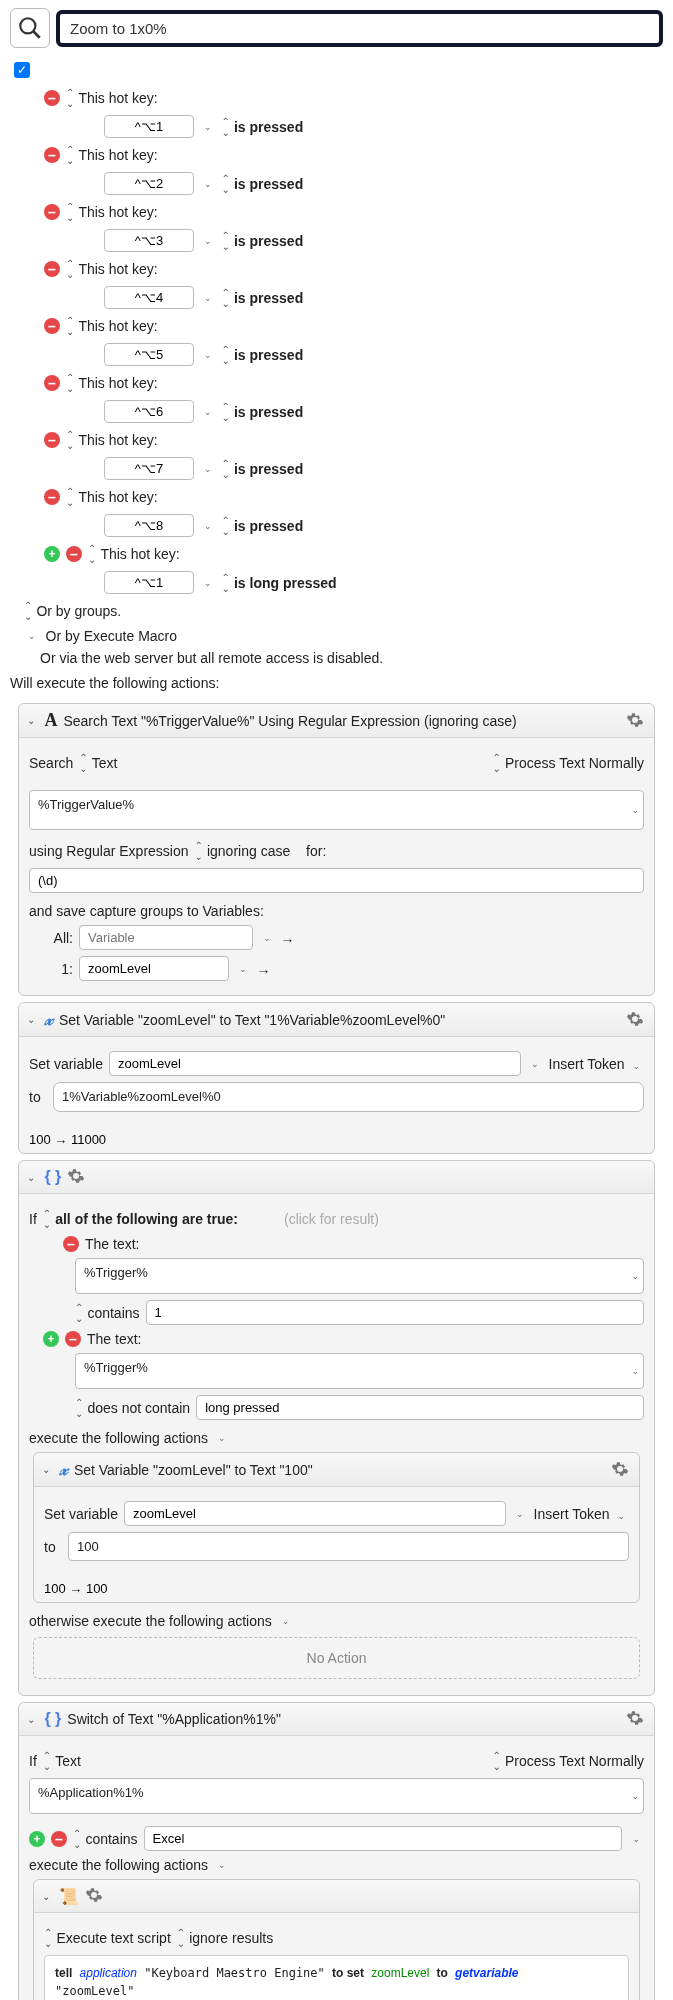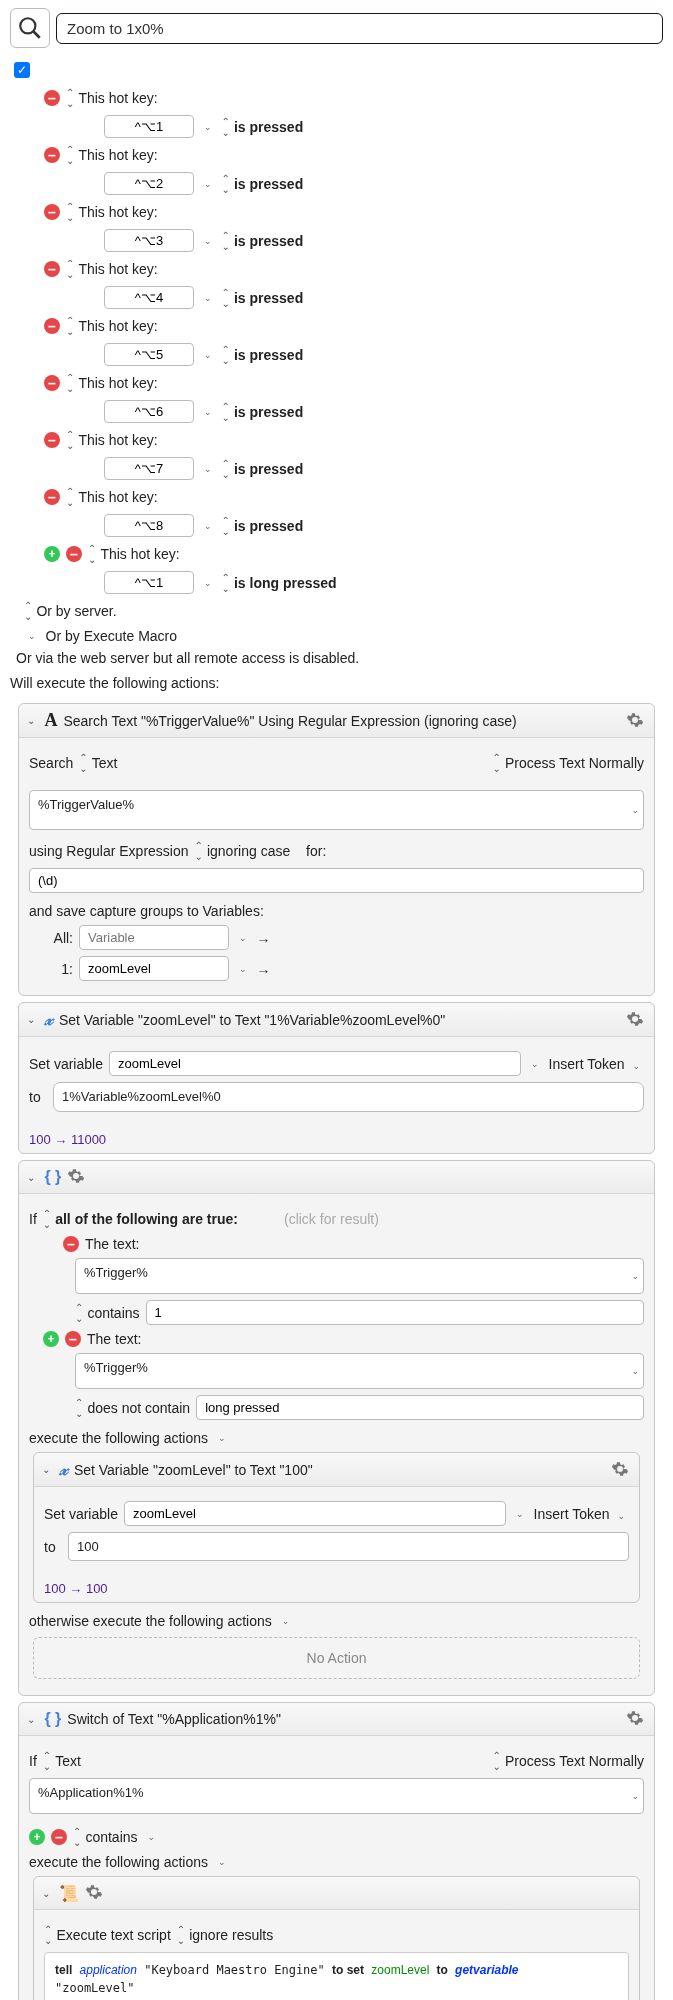--- a/index.html
+++ b/index.html
@@ -1,19 +1,19 @@
 <!DOCTYPE html>
 <html><head>
 <meta charset="utf-8">
 <style>
 * { box-sizing: border-box; margin: 0; padding: 0; font-family: -apple-system, BlinkMacSystemFont, "Helvetica Neue", sans-serif; }
 body { background: #fff; font-size: 14px; color: #222; width: 673px; }
 .top-row { display: flex; align-items: center; gap: 6px; padding: 8px 10px; }
 .zoom-icon { width: 40px; height: 40px; border: 1px solid #bbb; border-radius: 6px; display: flex; align-items: center; justify-content: center; }
-.title-input { flex: 1; border: 1px solid #0f172a; border-radius: 6px; padding: 6px 10px; font-size: 15px; color: #333; }
+.title-input { flex: 1; border: 4px solid #0f172a; border-radius: 6px; padding: 6px 10px; font-size: 15px; color: #333; }
 .section-label { padding: 6px 14px; font-size: 14px; }
 .checkbox-row { display: flex; align-items: center; gap: 6px; }
 .checkbox { width: 16px; height: 16px; background: #0075ff; border-radius: 3px; display: flex; align-items: center; justify-content: center; }
 .check-mark { color: #fff; font-size: 12px; }
 .hotkey-row { display: flex; align-items: center; gap: 6px; padding: 3px 10px 3px 44px; font-size: 14px; }
 .minus-btn { width: 16px; height: 16px; border-radius: 50%; background: #e54648; color: #fff; display: flex; align-items: center; justify-content: center; font-size: 14px; font-weight: bold; line-height: 1; }
 .plus-btn { width: 16px; height: 16px; border-radius: 50%; background: #34c759; color: #fff; display: flex; align-items: center; justify-content: center; font-size: 12px; font-weight: bold; line-height: 1; }
 .stepper-icon { font-size: 10px; color: #555; letter-spacing: -2px; }
 .hotkey-input { border: 1px solid #bbb; border-radius: 4px; padding: 3px 8px; font-size: 13px; width: 90px; text-align: center; margin-left: 60px; }
 .combo-down { font-size: 9px; color: #666; padding: 0 4px; }
@@ -21,21 +21,21 @@
 .action-header { display: flex; align-items: center; padding: 6px 8px; border-bottom: 1px solid #d5d5d5; background: linear-gradient(#f8f8f8, #ececec); border-radius: 6px 6px 0 0; gap: 6px; }
 .action-title { flex: 1; font-size: 14px; }
 .gear-icon { width: 20px; height: 20px; color: #666; }
 .action-body { padding: 8px 10px; }
 .disclosure { font-size: 10px; color: #555; margin-right: 3px; }
 .textarea { background: #fff; border: 1px solid #bbb; border-radius: 4px; padding: 6px 24px 6px 8px; font-size: 13px; position: relative; }
 .dd-handle { position: absolute; right: 4px; top: 50%; transform: translateY(-50%); font-size: 9px; color: #666; }
 .text-input { background: #fff; border: 1px solid #bbb; border-radius: 4px; padding: 4px 8px; font-size: 13px; }
 .row { display: flex; align-items: center; gap: 6px; margin: 6px 0; }
 .label-r { text-align: right; }
-.footer-status { color: #4c1d95; font-size: 13px; padding: 6px 10px; }
+.footer-status { color: #000000; font-size: 13px; padding: 6px 10px; }
 .nested-box { margin: 6px 4px; border: 1px solid #c7c7c7; border-radius: 6px; background: #f4f4f4; }
 .dashed-box { margin: 8px 4px; border: 1px dashed #bbb; border-radius: 6px; padding: 12px; text-align: center; color: #888; font-size: 14px; }
 .script-code { background: #fff; border: 1px solid #ccc; border-radius: 4px; padding: 8px 10px; font-family: Menlo, monospace; font-size: 12px; line-height: 1.5; }
 .kw-blue { color: #0433ff; font-style: italic; }
 .kw-green { color: #008f00; }
 .kw-bold { font-weight: bold; }
 .icon-braces { color: #4a7de0; font-weight: bold; font-size: 16px; }
 .icon-x { color: #387ed5; font-style: italic; font-weight: bold; font-size: 18px; font-family: serif; }
 .icon-a { font-family: serif; font-size: 18px; font-weight: bold; }
 svg { display: block; }
@@ -157,27 +157,27 @@
     <div class="hotkey-row">
       <input class="hotkey-input" value="^⌥1" style="">
       <span class="combo-down">⌄</span>
       <span class="stepper-icon">⌃<br>⌄</span>
       <b><span>is long pressed</span></b>
     </div>
   </div>
 
 <div class="hotkey-row" style="padding-left:24px;">
   <span class="stepper-icon">⌃<br>⌄</span>
-  <span>Or by server.</span>
+  <span>Or by groups.</span>
 </div>
 <div class="hotkey-row" style="padding-left:24px;">
   <span class="combo-down">⌄</span>
   <span>Or by Execute Macro</span>
 </div>
-<div class="hotkey-row" style="padding-left:16px;">
+<div class="hotkey-row" style="padding-left:40px;">
   <span>Or via the web server but all remote access is disabled.</span>
 </div>
 
 <div class="section-label" style="padding-left:10px;">Will execute the following actions:</div>
 
 <div class="action-box">
   <div class="action-header">
     <span class="disclosure">⌄</span>
     <span class="icon-a">A</span>
     <span class="action-title">Search Text "%TriggerValue%" Using Regular Expression (ignoring case)</span>
@@ -206,21 +206,21 @@
       <span>ignoring case</span>
       <span>&nbsp;</span>
       <span>for:</span>
     </div>
     <input class="text-input" style="width: 100%;" value="(\d)">
     <div class="row" style="margin-top:10px;">
         <span>and save capture groups to Variables:</span>
       </div>
     <div class="row" style="padding-left:20px;">
       <span class="label-r" style="width:24px;">All:</span>
-      <input class="text-input" style="width: 150px; color: #c2410c;" placeholder="Variable">
+      <input class="text-input" style="width: 174px; color: #c2410c;" placeholder="Variable">
       <span class="combo-down">⌄</span>
       <span>→</span>
     </div>
     <div class="row" style="padding-left:20px;">
       <span class="label-r" style="width:24px;">1:</span>
       <input class="text-input" style="width: 150px;" value="zoomLevel">
       <span class="combo-down">⌄</span>
       <span>→</span>
     </div>
   </div>
@@ -350,20 +350,21 @@
       <span class="stepper-icon">⌃<br>⌄</span>
       <span>Process Text Normally</span>
     </div>
     <div class="textarea" style="min-height:36px;"><span>%Application%1%</span><span class="dd-handle">⌄</span></div>
 
     <div class="row" style="margin-top:12px;">
       <span class="plus-btn">+</span>
       <span class="minus-btn">–</span>
       <span class="stepper-icon">⌃<br>⌄</span>
       <span>contains</span>
+      <input class="text-input" style="flex: 1 1 0%;" value="Excel">
       <span class="combo-down">⌄</span>
     </div>
     <div class="row">
       <span>execute the following actions</span>
       <span class="combo-down">⌄</span>
     </div>
     <div class="nested-box">
       <div class="action-header">
         <span class="disclosure">⌄</span>
         <span style="font-size:16px;">📜</span>

